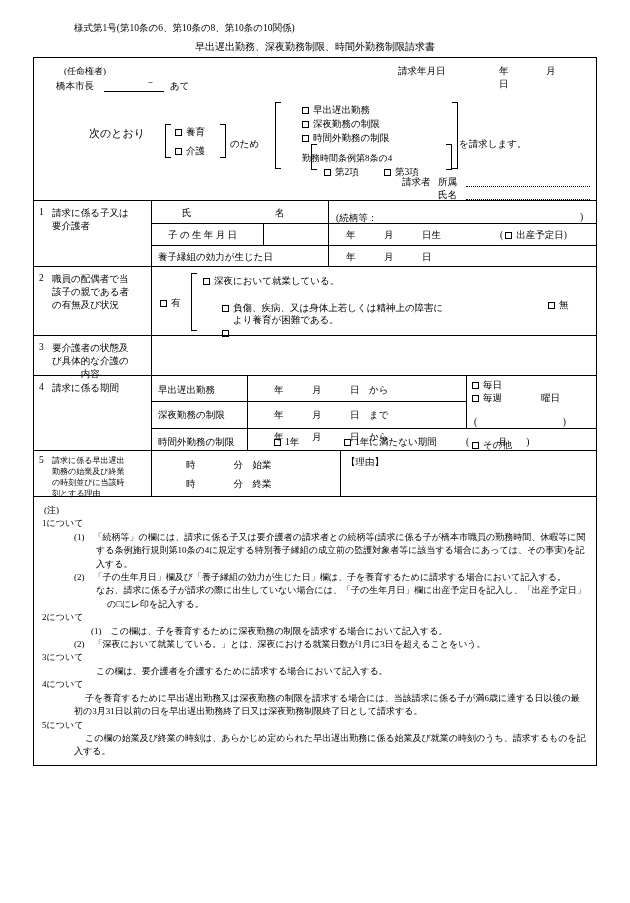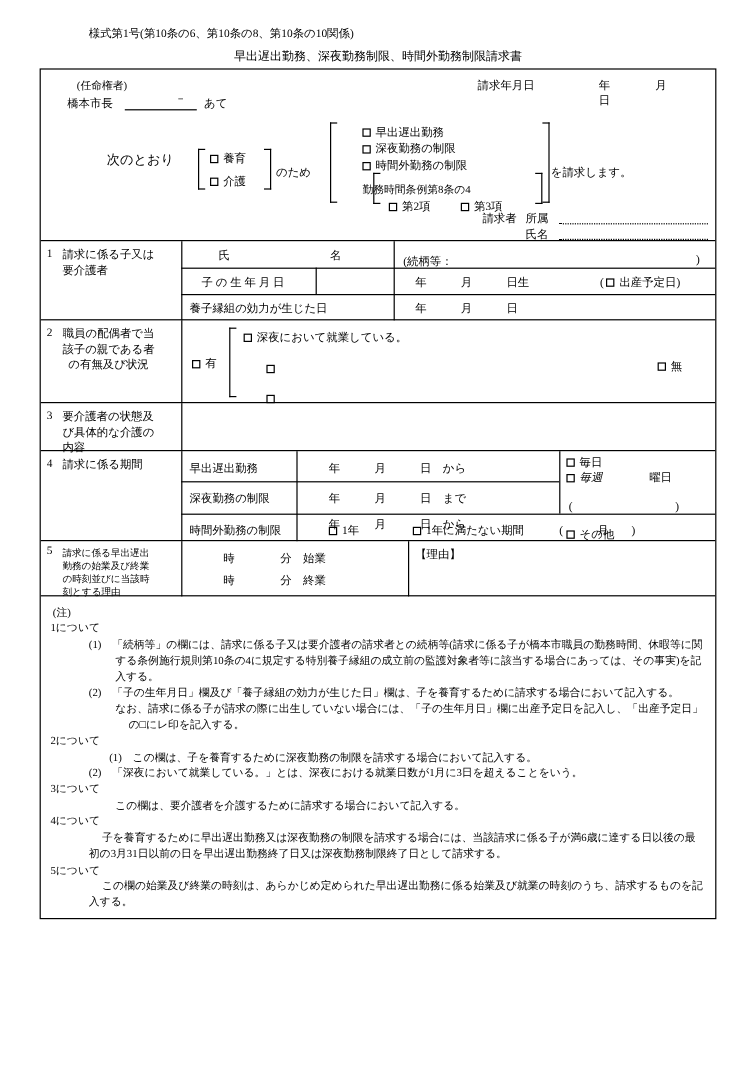--- a/index.html
+++ b/index.html
@@ -293,49 +293,50 @@
       <div class="opt" style="left:466px; top:28px;">
         <span style="margin-right:2px;">(</span><span class="cb"></span><span>出産予定日</span><span>)</span>
       </div>
 
       <div class="cell-text" style="left:124px; top:50px;">養子縁組の効力が生じた日</div>
       <div class="cell-text" style="left:312px; top:50px;">年　　　月　　　日</div>
     </div>
 
     <div class="sec sec2">
       <div class="num" style="top:6px;">2</div>
-      <div class="rowlabel" style="top:6px; white-space:pre;text-align:center;">職員の配偶者で当
+      <div class="rowlabel" style="top:6px; white-space:pre;">職員の配偶者で当
 該子の親である者
 の有無及び状況</div>
       <div class="vline" style="left:117px; top:0; height:69px;"></div>
 
       <div class="opt" style="left:126px; top:30px;">
         <span class="cb"></span><span>有</span>
       </div>
 
       <div class="bracket left" style="left:157px; top:6px; height:58px;"></div>
 
       <div class="opt" style="left:169px; top:8px;">
         <span class="cb"></span><span>深夜において就業している。</span>
       </div>
       <div class="opt" style="left:169px; top:22px; white-space:pre; line-height:12.5px;">
-        <span class="cb"></span>
+        <span class="cb"></span><span style="display:inline-block; vertical-align:top;">負傷、疾病、又は身体上若しくは精神上の障害に
+より養育が困難である。</span>
       </div>
       <div class="opt" style="left:169px; top:47px; white-space:pre; line-height:12.5px;">
         <span class="cb"></span>
       </div>
 
       <div class="opt" style="left:514px; top:32px;">
         <span class="cb"></span><span>無</span>
       </div>
     </div>
 
     <div class="sec sec3">
       <div class="num" style="top:6px;">3</div>
-      <div class="rowlabel" style="top:6px; white-space:pre;">要介護者の状態及
+      <div class="rowlabel" style="top:6px; white-space:pre;text-align:center;">要介護者の状態及
 び具体的な介護の
 内容</div>
       <div class="vline" style="left:117px; top:0; height:40px;"></div>
       <div class="cell-text" style="left:120px; top:2px; width:440px; height:36px;"></div>
     </div>
 
     <div class="sec sec4">
       <div class="num" style="top:6px;">4</div>
       <div class="rowlabel" style="top:6px;">請求に係る期間</div>
       <div class="vline" style="left:117px; top:0; height:75px;"></div>
@@ -348,21 +349,21 @@
       <div class="cell-text" style="left:124px; top:33px;">深夜勤務の制限</div>
       <div class="cell-text" style="left:124px; top:60px;">時間外勤務の制限</div>
 
       <div class="cell-text" style="left:240px; top:8px;">年　　　月　　　日　から</div>
       <div class="cell-text" style="left:240px; top:33px;">年　　　月　　　日　まで</div>
       <div class="cell-text" style="left:240px; top:55px;">年　　　月　　　日　から</div>
 
       <div class="opt" style="left:438px; top:3px;">
         <span class="cb"></span><span>毎日</span>
       </div>
-      <div class="opt" style="left:438px; top:16px;font-style:italic;">
+      <div class="opt" style="left:438px; top:16px;">
         <span class="cb"></span><span>毎週</span>
       </div>
       <div class="opt" style="left:438px; top:29px;margin-top:34px;">
         <span class="cb"></span><span>その他</span>
       </div>
       <div class="cell-text" style="left:507px; top:16px;">曜日</div>
       <div class="cell-text" style="left:440px; top:40px;">(　　　　　　　　　)</div>
 
       <div class="opt" style="left:240px; top:60px;">
         <span class="cb"></span><span>1年</span>

